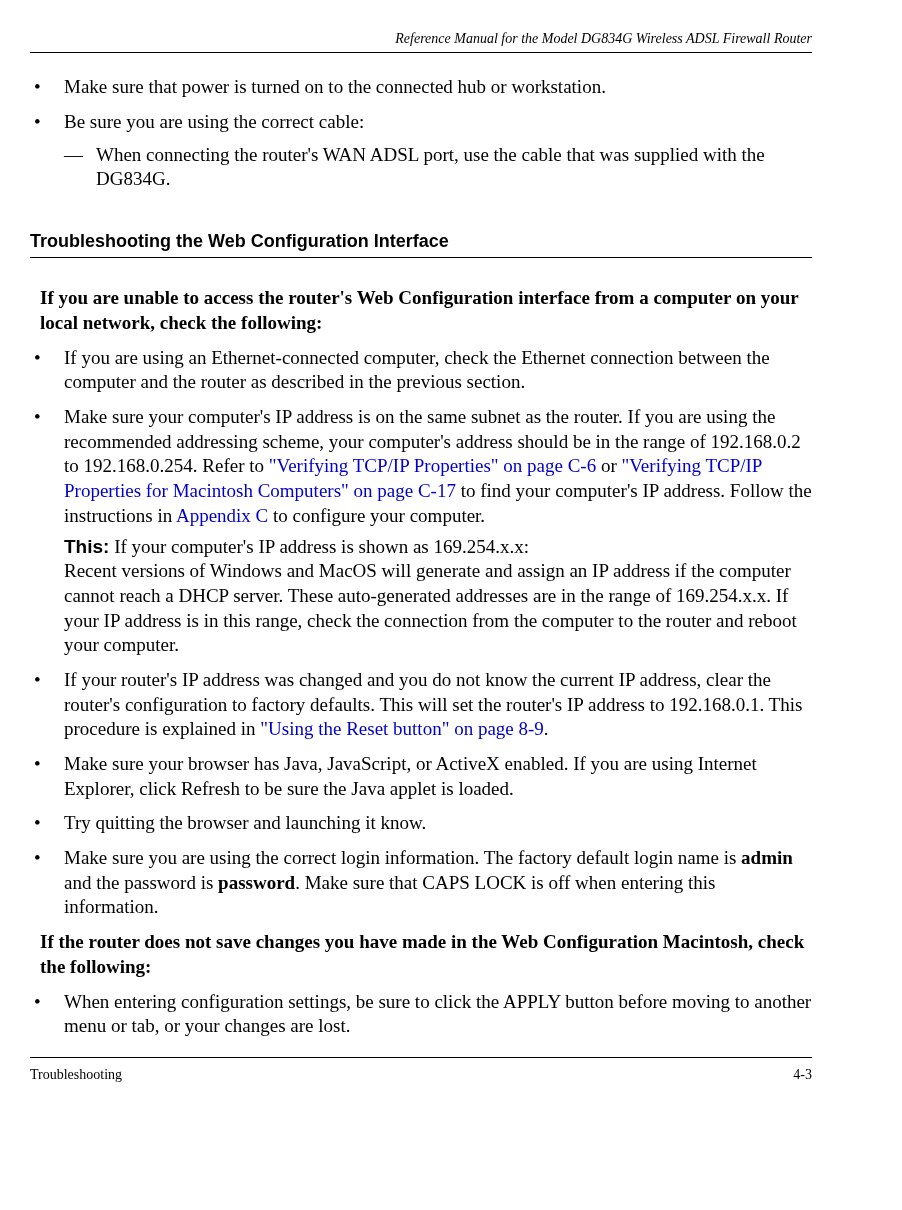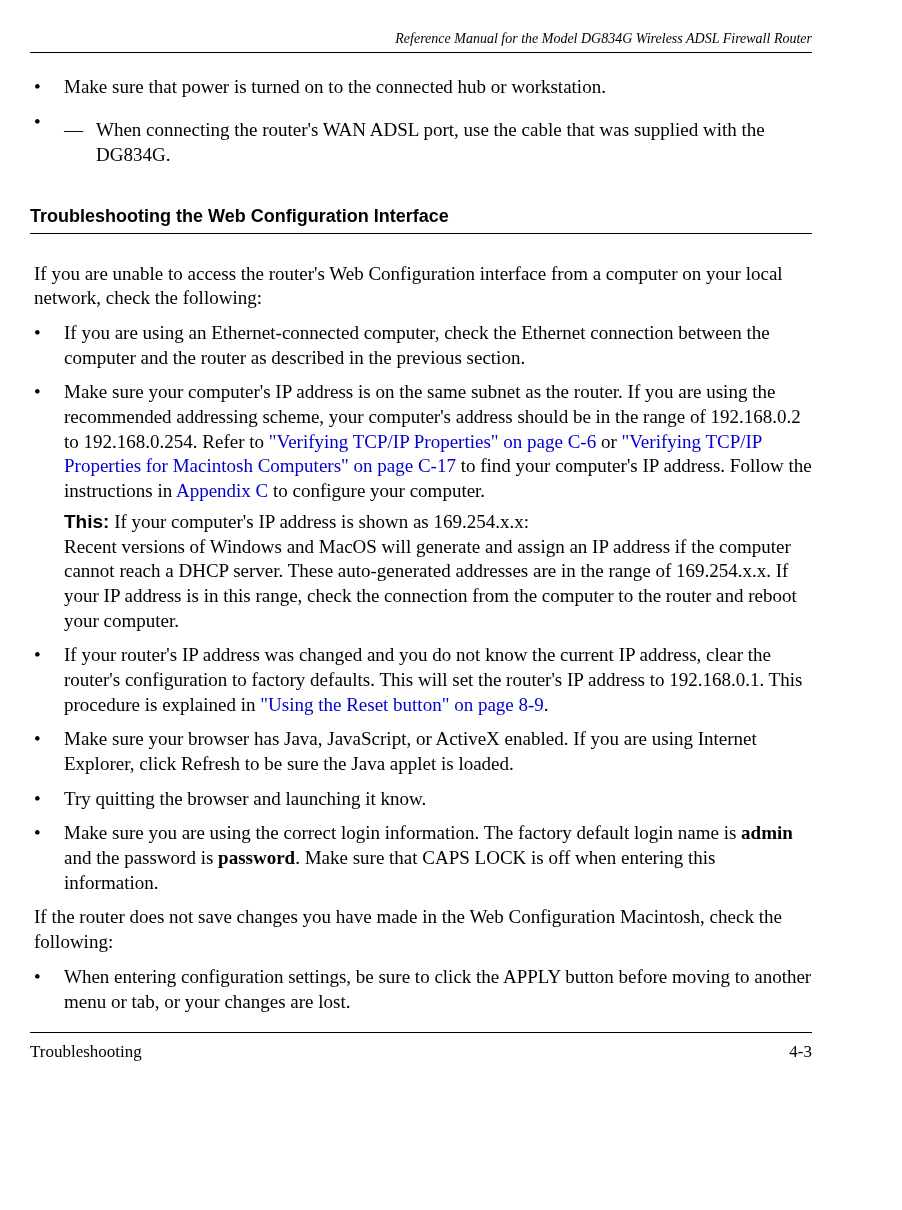--- a/index.html
+++ b/index.html
@@ -58,57 +58,59 @@
     font-weight: bold;
     font-size: 18px;
     margin: 30px 0 4px 0;
   }
   .section-rule {
     border: none;
     border-top: 1.5px solid #000;
     margin: 0 0 28px 0;
   }
   p {
-    margin: 0 0 10px 4px;
+    margin: 0 0 10px 10px;
+    font-weight: bold;
   }
   .link {
     color: #0000cc;
   }
   .note-label {
     font-family: Arial, Helvetica, sans-serif;
     font-weight: bold;
   }
   .note-block {
     margin-top: 6px;
   }
   .bold {
     font-weight: bold;
   }
   .footer {
     border-top: 1.5px solid #000;
     margin-top: 18px;
     padding-top: 8px;
     display: flex;
     justify-content: space-between;
-    font-size: 17px;
+    font-size: 14px;
   }
 </style>
 </head>
 <body>
 
 <div class="header-running">Reference Manual for the Model DG834G Wireless ADSL Firewall Router</div>
 
 <ul class="bullet-list">
   <li>
     <span class="bullet">•</span>
     <span class="content">Make sure that power is turned on to the connected hub or workstation.</span>
   </li>
   <li>
     <span class="bullet">•</span>
     <span class="content">
+      <span>Be sure you are using the correct cable:</span>
       <ul class="dash-list">
         <li>
           <span class="dash">—</span>
           <span class="content">When connecting the router's WAN ADSL port, use the cable that was supplied with the DG834G.</span>
         </li>
       </ul>
     </span>
   </li>
 </ul>
 

